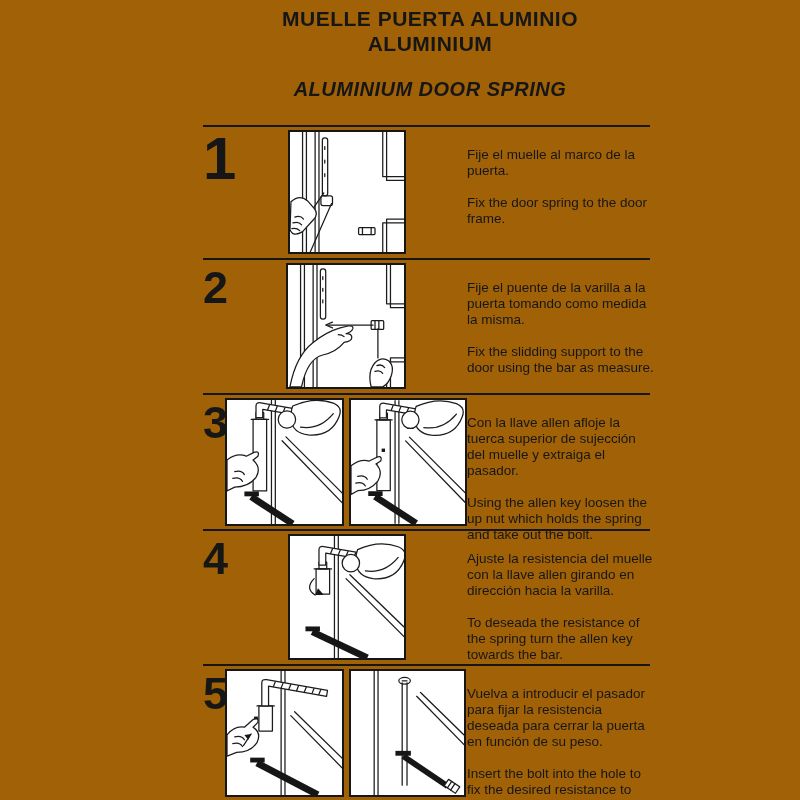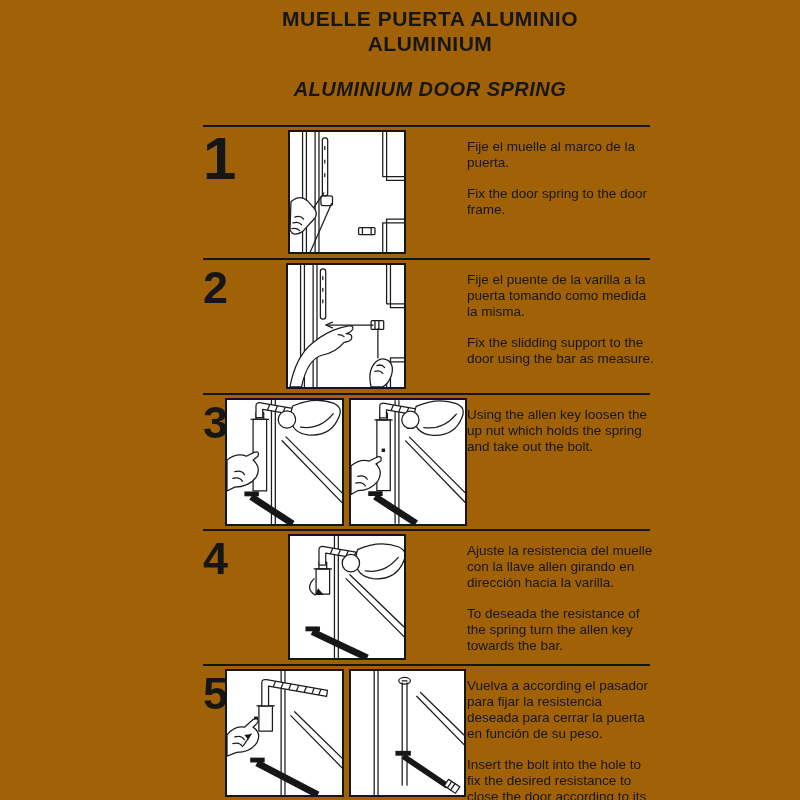--- a/index.html
+++ b/index.html
@@ -14,21 +14,21 @@
   .sub{font-size:20px;font-weight:bold;font-style:italic;letter-spacing:.5px;margin-top:22px}
 
   
   .steps{position:absolute;left:203px;top:125px;width:447px}
   .step{position:relative;border-top:2px solid #161616}
   .num{position:absolute;left:0;top:5px;font-size:45px;font-weight:bold;line-height:1;letter-spacing:-1px}
   .step.first .num{font-size:60px;top:2px}
   .panel{position:absolute;top:3px;border:2px solid #161616;background:#fff;box-sizing:border-box}
   .panel svg{display:block;width:100%;height:100%}
   .txt{position:absolute;left:264px;top:4px;width:190px;font-size:13.5px;line-height:1.18}
-  .txt p{margin:8px 0 15px 0}
+  .txt p{margin:16px 0 15px 0}
 
   
   .panel svg .ln{stroke:#1c1c1c;stroke-width:1.3;fill:none;stroke-linecap:round;stroke-linejoin:round}
   .panel svg .w {stroke:#1c1c1c;stroke-width:1.3;fill:#fff;stroke-linecap:round;stroke-linejoin:round}
   .panel svg .b5{stroke:#161616;stroke-width:5;fill:none;stroke-linecap:butt}
   .panel svg .b6{stroke:#161616;stroke-width:6;fill:none;stroke-linecap:butt}
   .panel svg .b7{stroke:#161616;stroke-width:7;fill:none;stroke-linecap:butt}
   .panel svg .bf{fill:#161616;stroke:none}
 </style>
 </head>
@@ -127,20 +127,21 @@
           <circle class="w" cx="62" cy="20" r="9"></circle>
           <path class="ln" d="M76 28 Q96 31 110 14"></path>
           <rect class="bf" x="32" y="50" width="3.5" height="3.5"></rect>
           <path class="w" d="M0 68 Q10 60 19 63 L27 59 Q33 57 31 63 L26 66 Q34 74 28 84 Q20 94 7 94 L0 98 Z"></path>
           <path class="ln" d="M7 79 q7 -2 10 3 M5 86 q7 -2 10 3"></path>
           <path class="b5" d="M18 97 h15"></path>
           <path class="b7" d="M25 100 L68 128"></path>
         </svg>
       </div>
       <div class="txt">
+        <p>Con la llave allen afloje la tuerca superior de sujección del muelle y extraiga el pasador.</p>
         <p>Using the allen key loosen the up nut which holds the spring and take out the bolt.</p>
       </div>
     </section>
 
     <section class="step" style="height:133px">
       <div class="num">4</div>
       <div class="panel" style="left:85px;width:118px;height:126px">
         <svg viewBox="0 0 118 126">
           <path class="ln" d="M46 0 V126 M50 0 V126"></path>
           <path class="ln" d="M58 44 L118 104 M62 40 L118 94"></path>
@@ -192,19 +193,19 @@
           <path class="ln" d="M53 10 h5"></path>
           <path class="b5" d="M46 85 h16"></path>
           <path class="b6" d="M54 88 L100 119"></path>
           <g transform="rotate(34 104 120)">
             <rect class="w" x="97" y="115" width="14" height="8"></rect>
             <path class="ln" d="M101 115 v8 M105 115 v8"></path>
           </g>
         </svg>
       </div>
       <div class="txt">
-        <p>Vuelva a according el pasador para fijar la resistencia deseada para cerrar la puerta en función de su peso.</p>
+        <p>Vuelva a introducir el pasador para fijar la resistencia deseada para cerrar la puerta en función de su peso.</p>
         <p>Insert the bolt into the hole to fix the desired resistance to close the door according to its weight.</p>
       </div>
     </section>
 
   </div>
 </div>
 
 </body></html>

